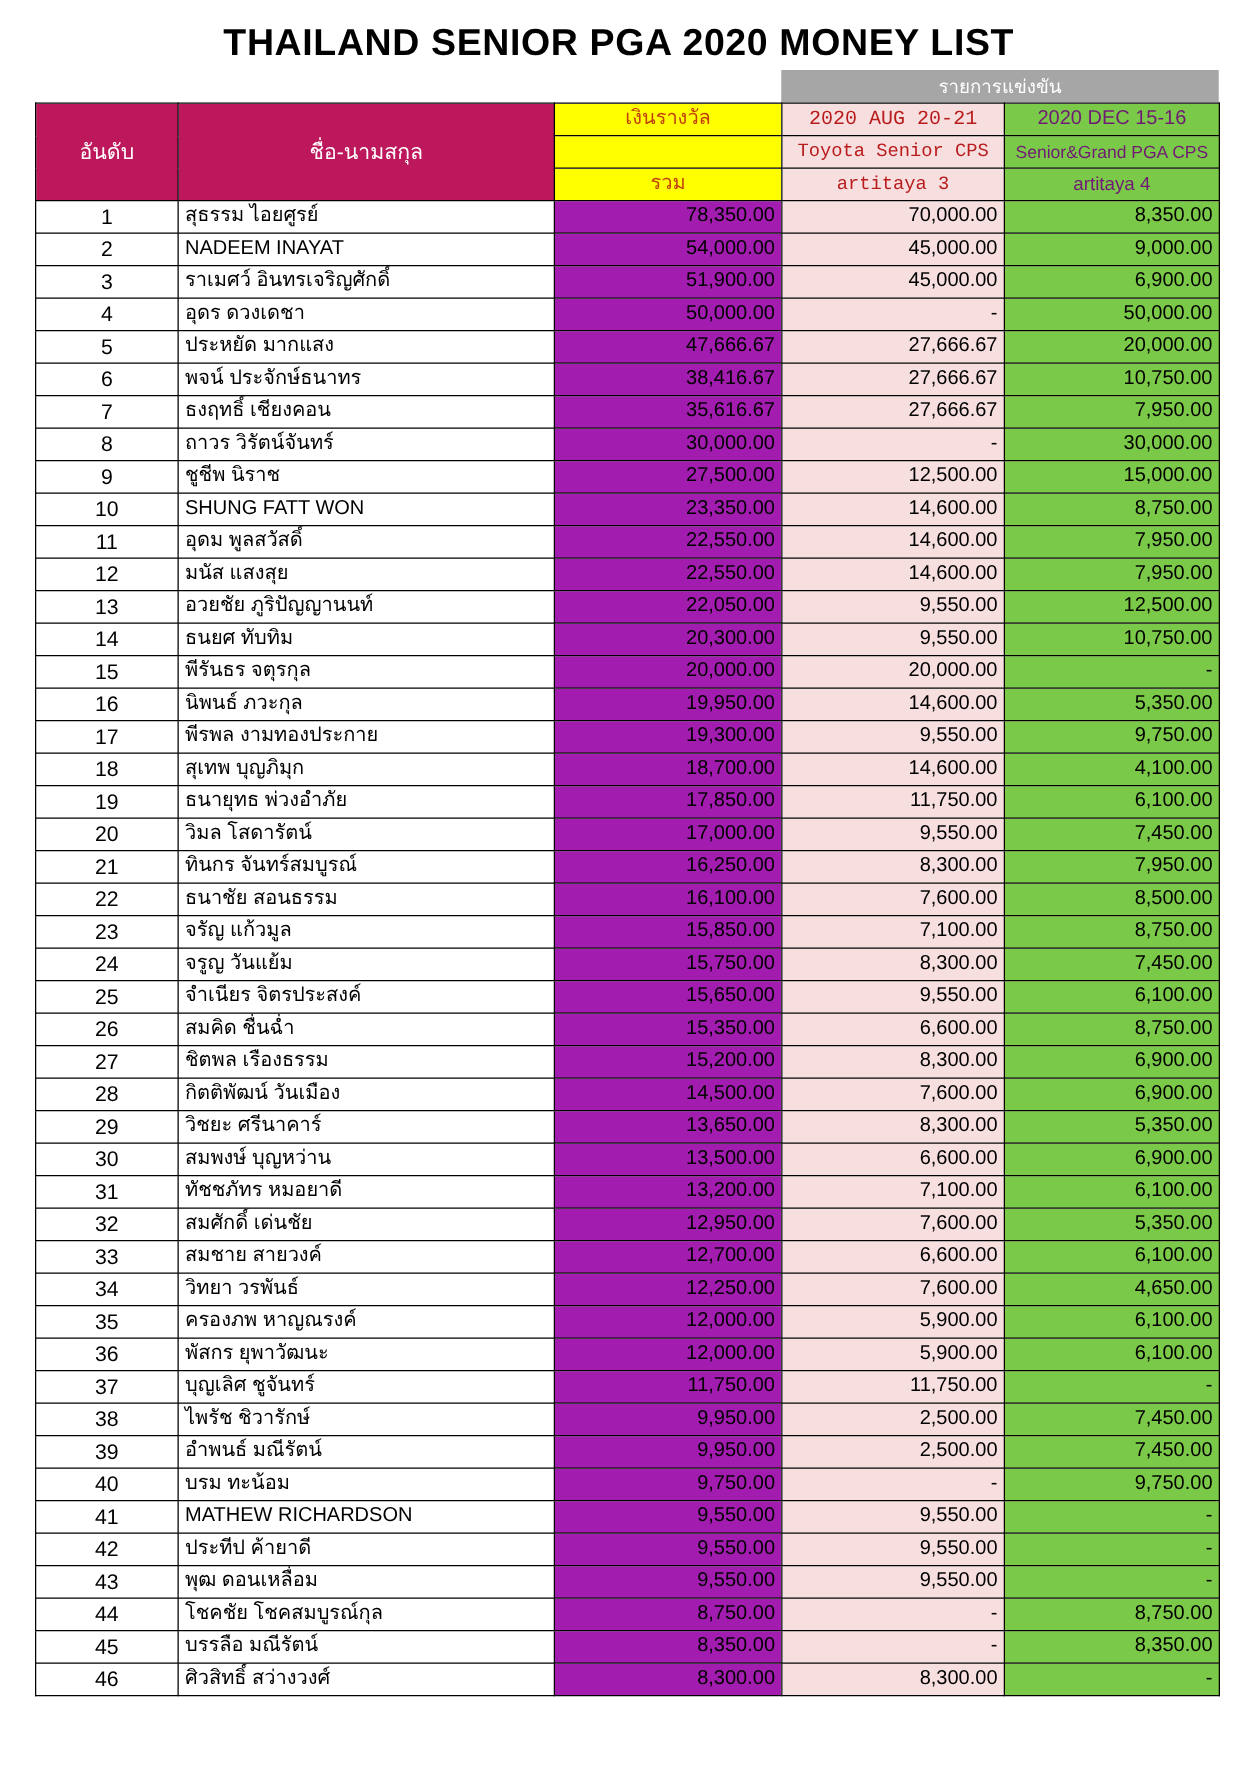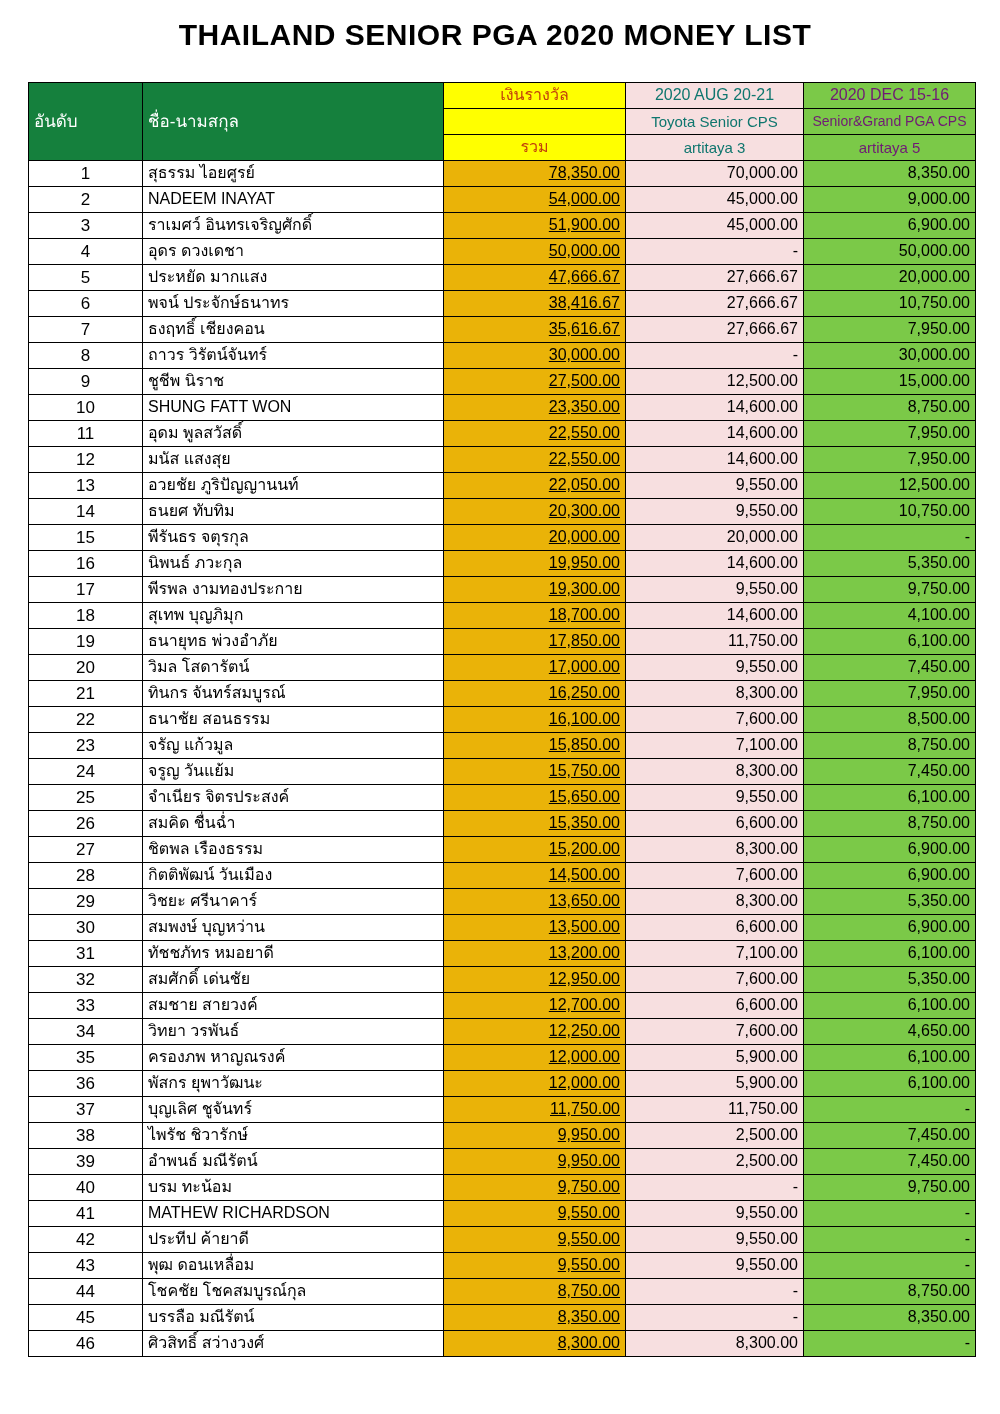--- a/index.html
+++ b/index.html
@@ -74,37 +74,38 @@
 
   
   col.c-rank  { width: 114px; }
   col.c-name  { width: 301px; }
   col.c-total { width: 182px; }
   col.c-ev1   { width: 178px; }
   col.c-ev2   { width: 172px; }
 
   
   .hdr-gray {
-    background: #15803d;
+    background: #be185d;
     color: #ffffff;
-    text-align: left;
+    text-align: center;
     font-size: 17px;
   }
   .hdr-yellow {
     background: #ffff00;
     color: #c2410c;
     text-align: center;
     height: 26px;
     font-size: 16px;
   }
   .hdr-pink {
     background: #f7dfe0;
-    color: #0f766e;
+    color: #b91c1c;
     height: 26px;
     font-size: 16px;
+    font-family: Liberation Mono, monospace;
   }
   .hdr-green {
     background: #7bc948;
     color: #701a75;
     text-align: center;
     height: 26px;
     font-size: 16px;
   }
   .hdr-pink.sub, .hdr-green.sub { font-size: 15px; }
   .hdr-pink.small, .hdr-green.small { font-size: 14px; }
@@ -117,23 +118,22 @@
   }
   td.name {
     text-align: left;
     font-size: 16px;
     background: #ffffff;
     padding-left: 7px;
   }
   td.total {
     text-align: right;
     font-size: 16px;
-    background: #eab308;
+    background: #a21caf;
     padding-right: 6px;
-    text-decoration: underline;
   }
   td.ev1 {
     text-align: right;
     font-size: 16px;
     background: #f7dfe0;
     padding-right: 6px;
   }
   td.ev2 {
     text-align: right;
     font-size: 16px;
@@ -142,20 +142,21 @@
   }
   tr.datarow td { height: 26px; }
 </style>
 </head>
 <body>
 
 <div class="page">
 
   <div class="title">THAILAND SENIOR PGA 2020 MONEY LIST</div>
 
+  <div class="superband">รายการแข่งขัน</div>
 
   <table class="money">
     <colgroup>
       <col class="c-rank">
       <col class="c-name">
       <col class="c-total">
       <col class="c-ev1">
       <col class="c-ev2">
     </colgroup>
     <thead>
@@ -167,21 +168,21 @@
         <th class="hdr-green">2020 DEC 15-16</th>
       </tr>
       <tr>
         <th class="hdr-yellow"></th>
         <th class="hdr-pink sub">Toyota Senior CPS</th>
         <th class="hdr-green small">Senior&amp;Grand PGA CPS</th>
       </tr>
       <tr>
         <th class="hdr-yellow">รวม</th>
         <th class="hdr-pink sub">artitaya 3</th>
-        <th class="hdr-green sub">artitaya 5</th>
+        <th class="hdr-green sub">artitaya 4</th>
       </tr>
     </thead>
     <tbody id="tbody">
         <tr class="datarow">
           <td class="rank">1</td>
           <td class="name">สุธรรม ไอยศูรย์</td>
           <td class="total">78,350.00</td>
           <td class="ev1">70,000.00</td>
           <td class="ev2">8,350.00</td>
         </tr>

